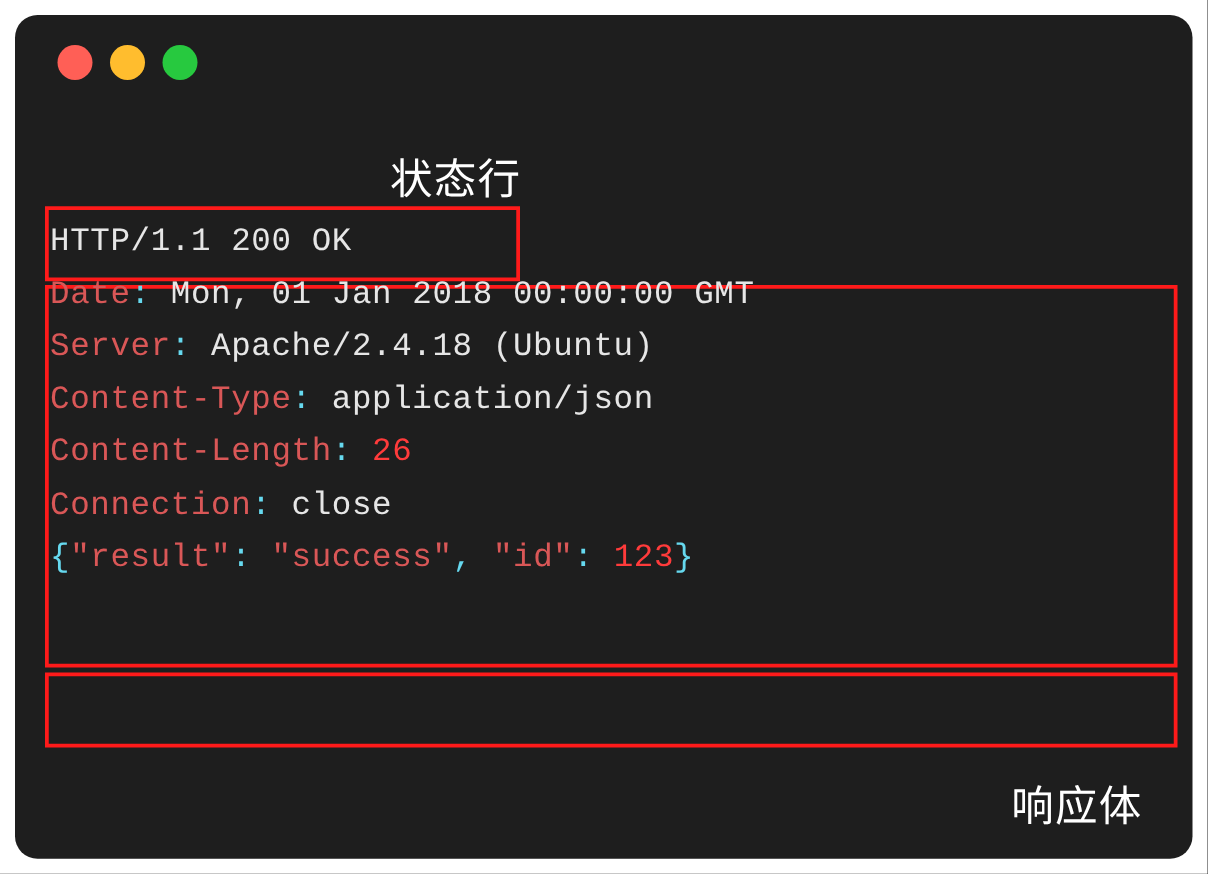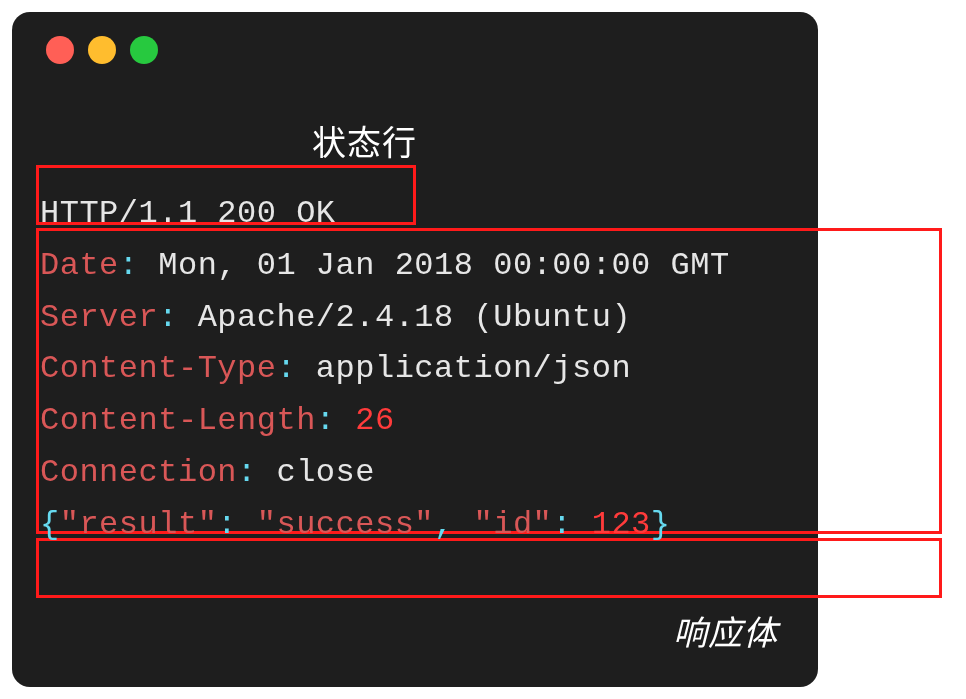--- a/index.html
+++ b/index.html
@@ -7,21 +7,21 @@
     background: #ffffff;
     width: 966px;
     height: 699px;
     position: relative;
     font-family: "Menlo", "Consolas", "Courier New", monospace;
   }
   .window {
     position: absolute;
     left: 12px;
     top: 12px;
-    width: 806px;
+    width: 942px;
     height: 675px;
     background: #1e1e1e;
     border-radius: 18px;
     padding: 24px 28px 20px 28px;
   }
   .traffic-lights {
     display: flex;
     gap: 14px;
     margin-bottom: 8px;
     margin-left: 6px;
@@ -38,32 +38,31 @@
   .label {
     color: #ffffff;
     font-family: "PingFang SC","Microsoft YaHei","Noto Sans CJK SC",sans-serif;
     font-size: 34px;
     font-weight: 400;
     position: absolute;
     letter-spacing: 1px;
   }
   .label-status { left: 300px; top: 104px; }
   .label-headers { right: 40px; top: 160px; }
-  .label-body { right: 40px; bottom: 32px; font-style: italic; }
+  .label-body { right: 40px; bottom: 20px; }
 
   .content {
     position: absolute;
     left: 28px;
     top: 160px;
     width: 900px;
-    font-size: 32px;
+    font-size: 26px;
     line-height: 1.62;
     letter-spacing: 0.5px;
     white-space: pre;
-    margin-top: 16px;
   }
 
   .box {
     position: absolute;
     border: 3px solid #ff1a1a;
     pointer-events: none;
   }
   .box-status { left: 24px; top: 153px; width: 380px; height: 60px; }
   .box-headers { left: 24px; top: 216px; width: 906px; height: 306px; }
   .box-body { left: 24px; top: 526px; width: 906px; height: 60px; }

